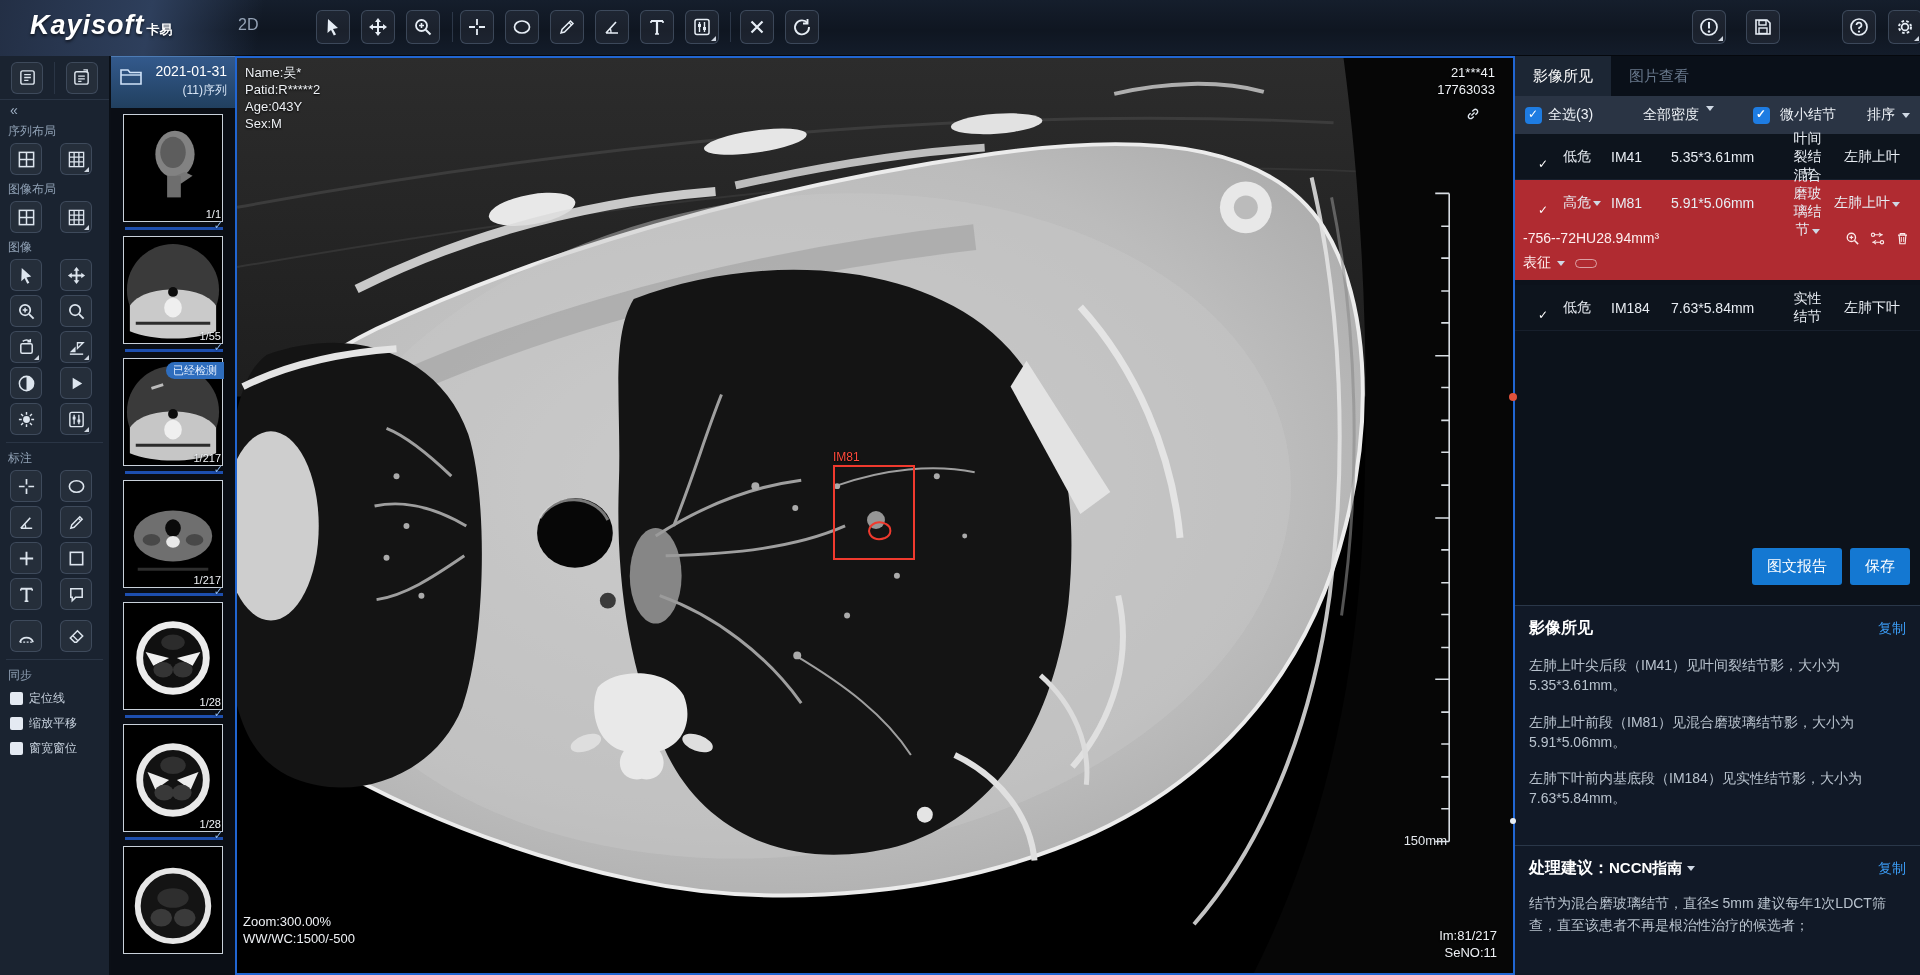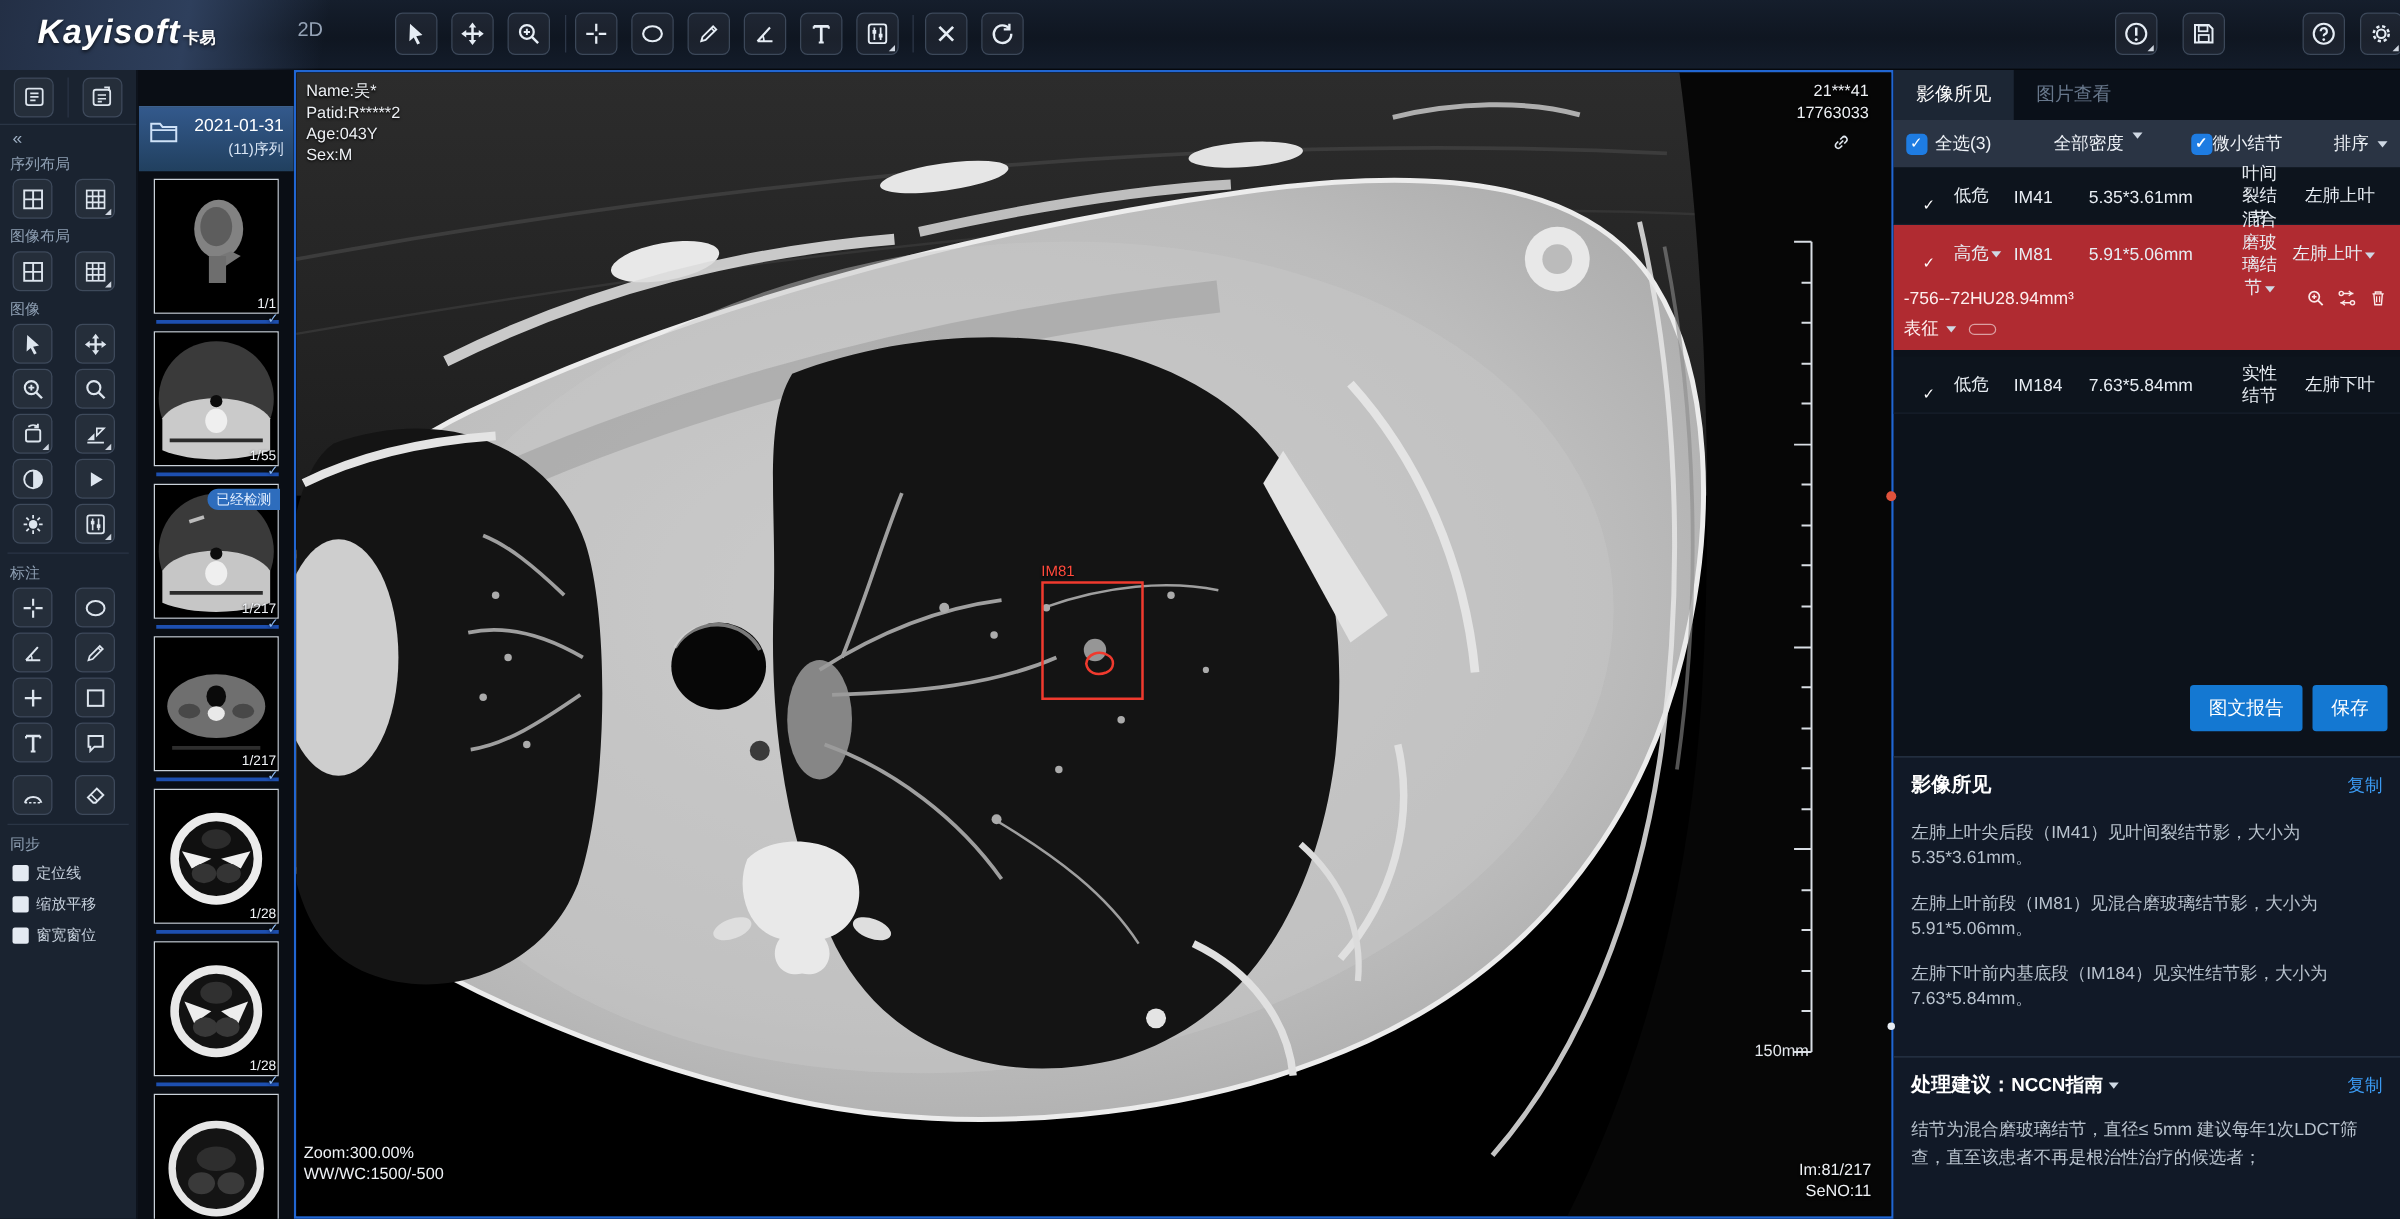--- a/index.html
+++ b/index.html
@@ -39,21 +39,21 @@
   .sec-label { padding:3px 0 2px 8px; font-size:12px; color:#8fa0b4; }
   .icon-row { display:flex; gap:18px; padding:1px 0 1px 10px; margin-bottom:2px; }
   .rail-div { height:1px; background:#2a3545; margin:6px 6px 4px 6px; }
   .sync-item { display:flex; align-items:center; gap:6px; padding:4px 0 4px 10px; font-size:12px; color:#c7d1dd; }
   .cb-empty { width:13px; height:13px; background:#e4eaf2; border-radius:2px; }
 
   
   .thumbs { position:absolute; left:111px; top:56px; width:124px; height:919px;
     background:#0a0e15; z-index:20; overflow:hidden; }
   .thumb-head { height:52px; background:linear-gradient(180deg,#33598c,#21405f);
-    border-top:1px solid #4d7bb4; padding:6px 8px 4px 8px; position:relative;margin-top:29px; }
+    border-top:1px solid #4d7bb4; padding:6px 8px 4px 8px; position:relative; }
   .thumb-head .folder { position:absolute; left:8px; top:9px; width:24px; height:20px; color:#cfe2f8; }
   .thumb-date { text-align:right; font-size:14px; color:#fff; }
   .thumb-series { text-align:right; font-size:12px; color:#d7e4f4; margin-top:3px; }
   .thumb-item { position:relative; margin:6px 10px 0 12px; }
   .thumb-img { width:100px; height:108px; border:1px solid #c9d1da; background:#000; display:block; }
   .thumb-label { position:absolute; right:4px; bottom:10px; font-size:11px; color:#f0f3f7; text-shadow:0 1px 2px #000; }
   .thumb-badge { position:absolute; right:1px; top:4px; background:#2e6dbd; color:#e4efff;
     font-size:11px; padding:1px 7px; border-radius:9px 0 0 9px; }
   .thumb-sep { position:relative; height:3px; background:#1d4fb0; margin:5px 2px 0 2px; }
   .thumb-check { position:absolute; right:0px; top:-8px; font-size:11px; color:#8ebbf3; text-shadow:0 0 3px #000; }
@@ -81,21 +81,21 @@
   
   .rpanel { position:absolute; left:1515px; top:56px; width:405px; height:919px;
     background:#0c121b; z-index:20; }
   .tabsbar { height:40px; background:#0a1019; display:flex; }
   .tab { padding:0 18px; line-height:40px; font-size:15px; color:#68788c; }
   .tab.active { background:#1c2634; color:#fff; }
   .filterbar { height:38px; background:#2a3444; display:flex; align-items:center;
     padding:0 10px; gap:0; font-size:14px; color:#eef2f7; }
   .filterbar .f1 { display:flex; align-items:center; gap:6px; width:118px; }
   .filterbar .f2 { display:flex; align-items:flex-start; gap:5px; width:110px; }
-  .filterbar .f3 { display:flex; align-items:center; gap:0; width:104px;font-family:Liberation Serif, serif; }
+  .filterbar .f3 { display:flex; align-items:center; gap:10px; width:104px;font-family:Liberation Serif, serif; }
   .filterbar .f4 { display:flex; align-items:center; gap:5px; margin-left:auto; }
   .cb { width:17px; height:17px; border-radius:4px; background:#1e7ce2; position:relative; flex:0 0 auto; }
   .cb::after { content:"\2713"; position:absolute; left:3px; top:0px; font-size:12px; font-weight:bold; color:#fff; }
   .caret { display:inline-block; width:0; height:0; border-left:4px solid transparent;
     border-right:4px solid transparent; border-top:5px solid #cfd8e4; margin-left:2px; }
   .nrow { height:46px; display:flex; align-items:center; padding:0 20px; font-size:14px;
     border-bottom:1px solid #171f2c; background:#0d141d; }
   .nrow .c-cb { width:28px; } .nrow .c-risk { width:48px; display:flex; align-items:center; }
   .nrow .c-id { width:60px; } .nrow .c-size { width:118px; }
   .nrow .c-type { flex:1; text-align:center; } .nrow .c-loc { width:74px; text-align:right; }

